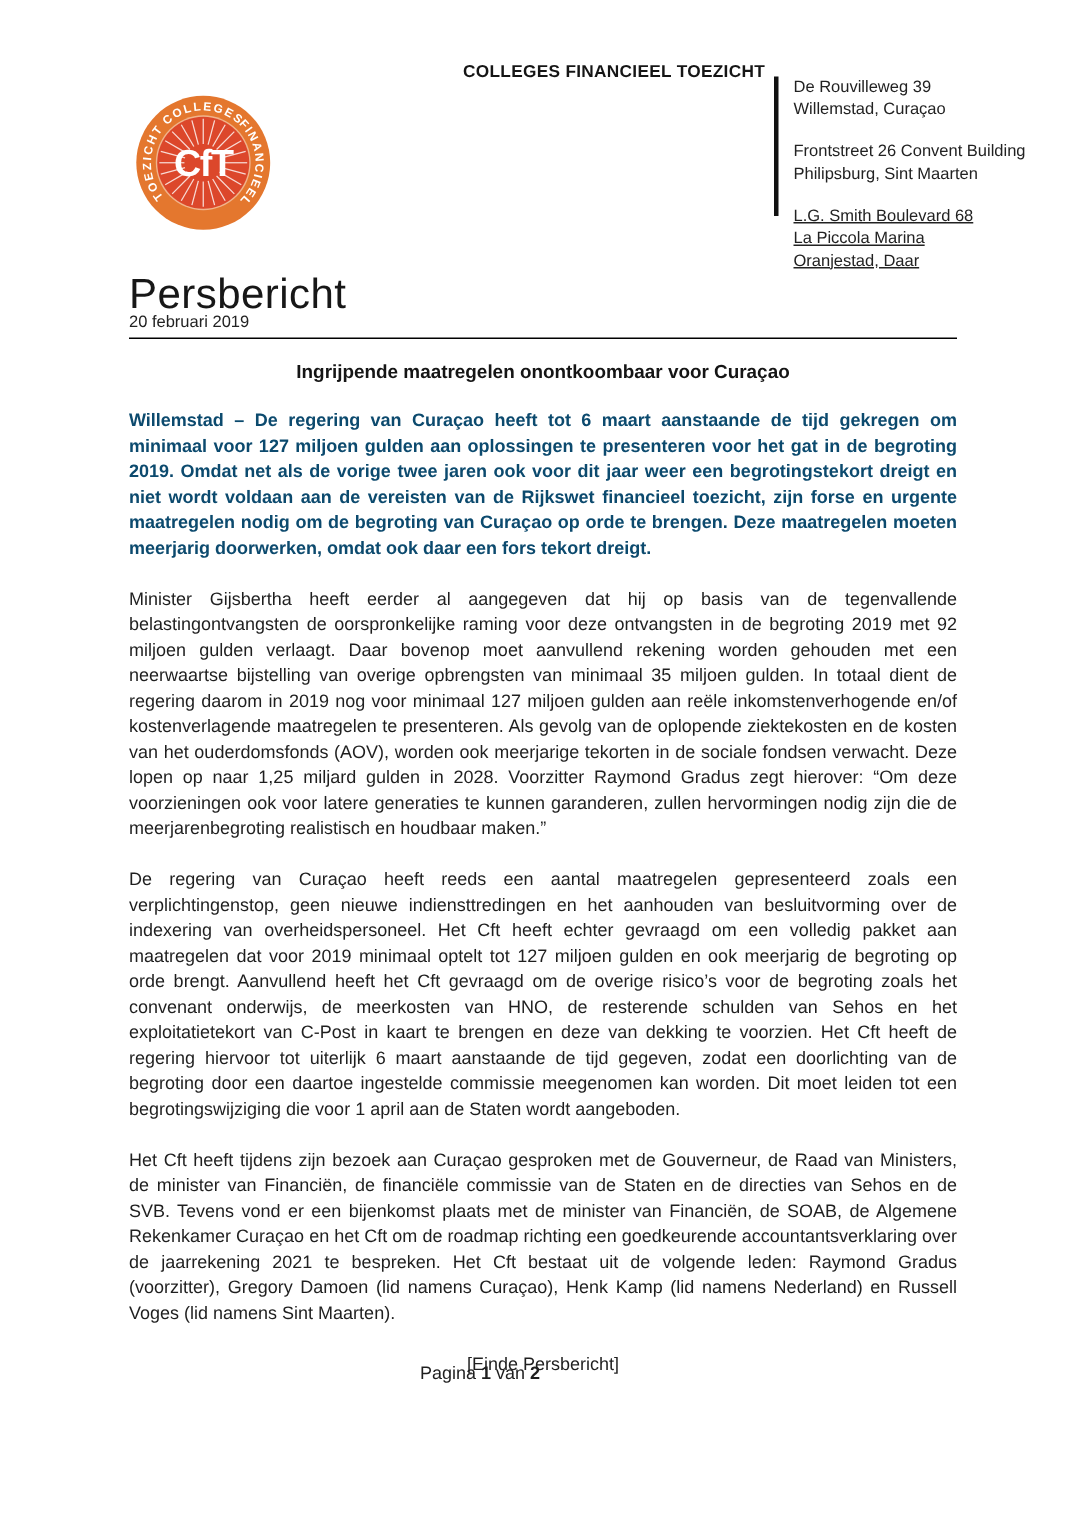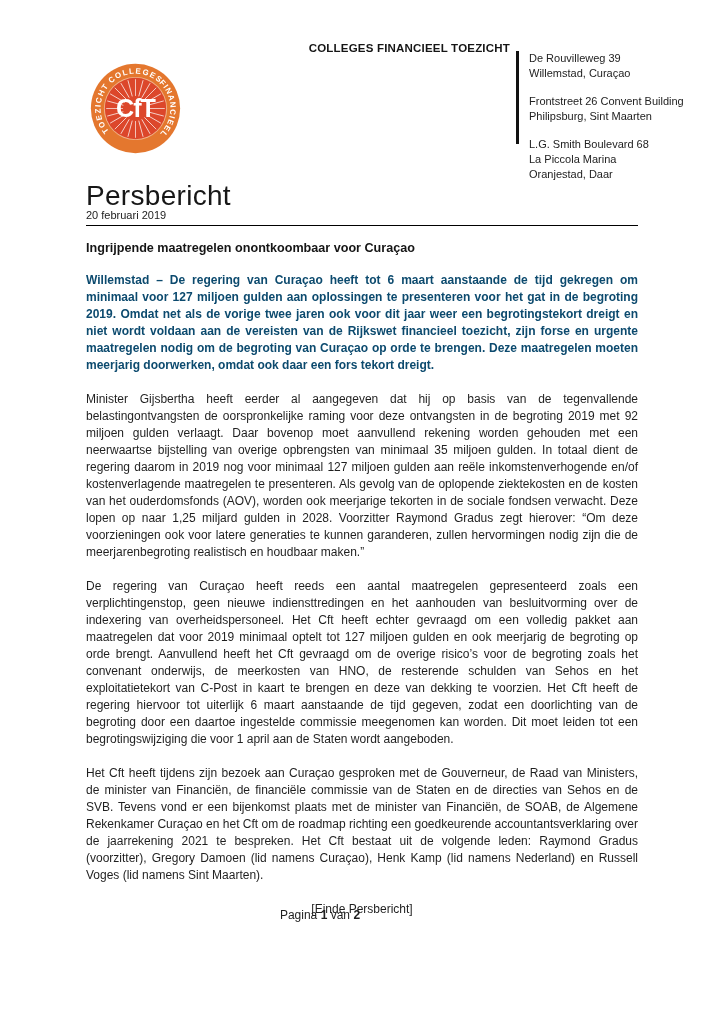--- a/index.html
+++ b/index.html
@@ -25,38 +25,38 @@
   }
   .header-divider {
     position: absolute; left: 516px; top: 51px;
     width: 3px; height: 93px; background: #111;
   }
   .addresses {
     position: absolute; left: 529px; top: 51px;
     font-size: 11px; line-height: 14.6px; color: #222;
   }
   .addr-group { margin-bottom: 14px; }
-  .addr-group:last-child { margin-bottom: 0; }
+  .addr-group:last-child { margin-bottom: 0; text-decoration: underline; }
 
   
   .content {
     position: absolute; left: 86px; top: 184px; width: 552px;
   }
   .doc-title {
     font-size: 28px; font-weight: 400; line-height: 24px;
     letter-spacing: 0.3px; color: #171717;
   }
   .doc-date {
     font-size: 11px; line-height: 12px; margin-top: 1px; color: #222;
   }
   .title-rule {
     border: none; border-top: 1.8px solid #000; margin-top: 4px;
   }
   .headline {
-    font-size: 12.6px; font-weight: 700; margin-top: 15px; color: #151515;
+    font-size: 12.6px; font-weight: 700; margin-top: 15px; color: #151515; text-align: center;
   }
   .content p {
     font-size: 12px; line-height: 17px; margin-top: 17px;
     text-align: justify; color: #1f1f1f;
   }
   .content p.lead { font-weight: 700; color: #0c4a6e; }
   .content p.end-marker { text-align: center; }
 
   
   .page-footer {

